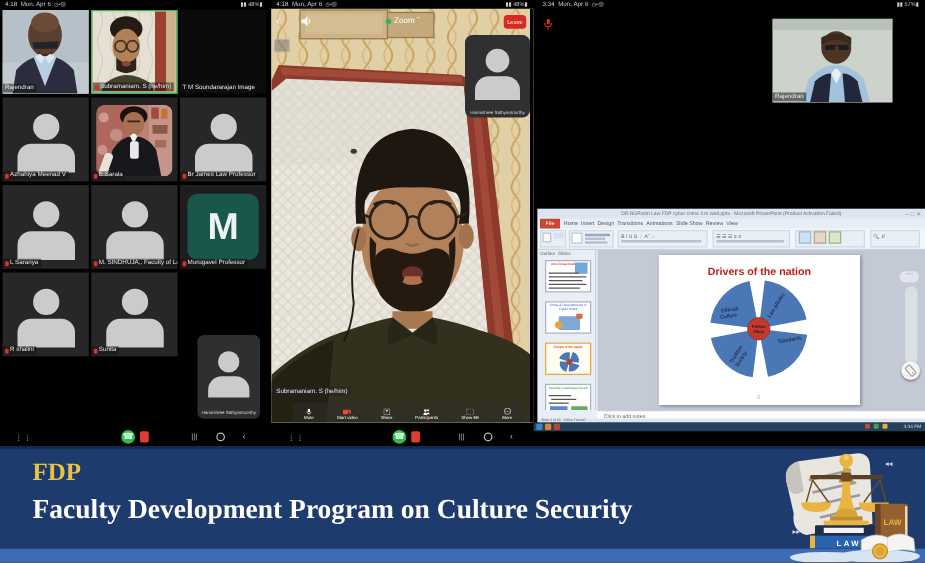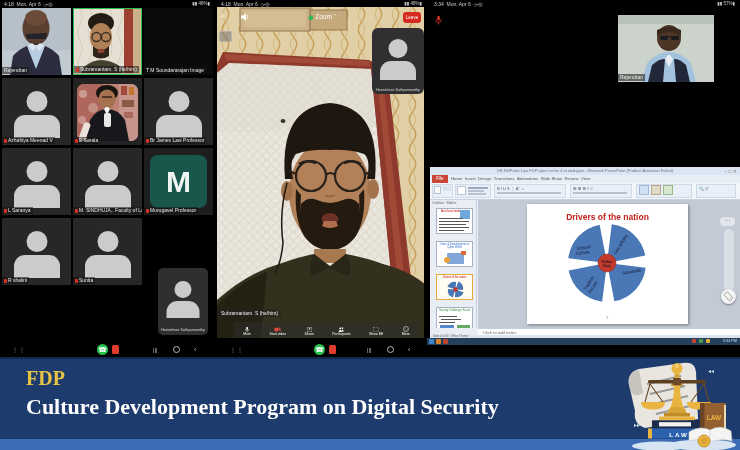--- a/index.html
+++ b/index.html
@@ -413,21 +413,21 @@
     <span class="abs" style="right:37px;top:1px;width:4px;height:4px;background:#4a9e4a;border-radius:1px"></span>
     <span class="abs" style="right:30px;top:1px;width:4px;height:4px;background:#e0b23a;border-radius:1px"></span>
     <span class="abs" style="right:3px;top:0;color:#cfe0f0;font-size:3.8px;line-height:7px">3:34 PM</span>
   </div>
 </div>
 
 <div class="abs" id="banner" style="left:0;top:357px;width:740px;height:93px;background:#1d3b6c;overflow:hidden">
   <div class="abs" style="left:0;top:0;width:740px;height:2px;background:#14294e"></div>
   <div class="abs" style="left:0;bottom:0;width:740px;height:11px;background:#3e6cb4"></div>
   <div class="abs" style="left:26px;top:11px;color:#e9c345;font-size:20px;font-weight:bold;font-family:'Liberation Serif',serif;line-height:20px">FDP</div>
-  <div class="abs" style="left:26px;top:39px;color:#fff;font-size:22px;font-weight:bold;font-family:'Liberation Serif',serif;line-height:22px">Culture Development Program on Digital Security</div>
+  <div class="abs" style="left:26px;top:39px;color:#fff;font-size:22px;font-weight:bold;font-family:'Liberation Serif',serif;line-height:22px">Faculty Development Program on Culture Security</div>
 
   <svg class="abs" style="left:605px;top:0" width="135" height="93" viewBox="0 0 135 93">
     <ellipse cx="98" cy="88" rx="33" ry="5.5" fill="#d7e4f2"></ellipse>
     <ellipse cx="55" cy="89" rx="28" ry="4.5" fill="#d7e4f2"></ellipse>
 
     <path d="M25 32 Q20 16 34 12 L78 6 Q90 4 91 15 L93 62 L40 71 Q28 67 30 54 Z" fill="#e8e6df"></path>
     <path d="M25 32 Q20 16 34 12 L38 36 Q28 42 25 32 Z" fill="#c6c4bd"></path>
     <g stroke="#9a9a9d" stroke-width="2.2">
       <path d="M42 27 L76 19"></path>
       <path d="M45 37 L80 29"></path>

